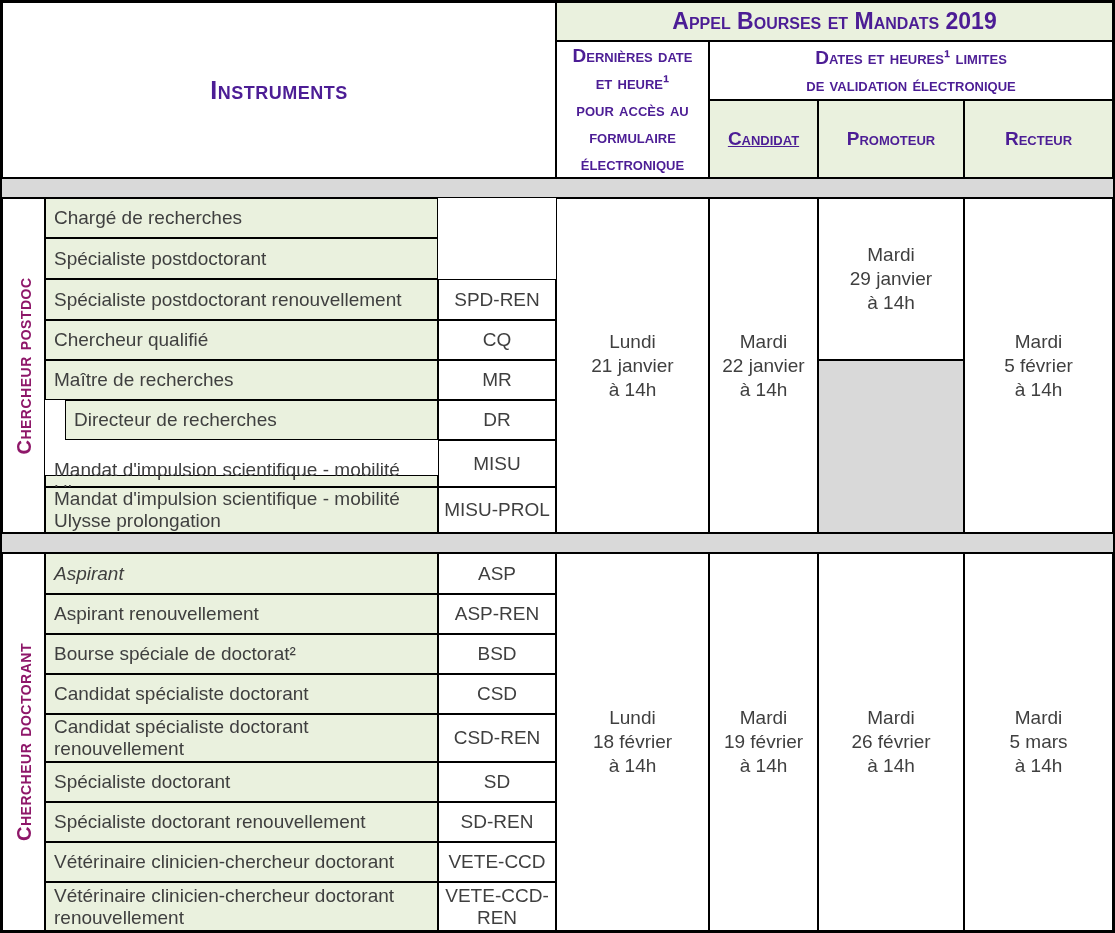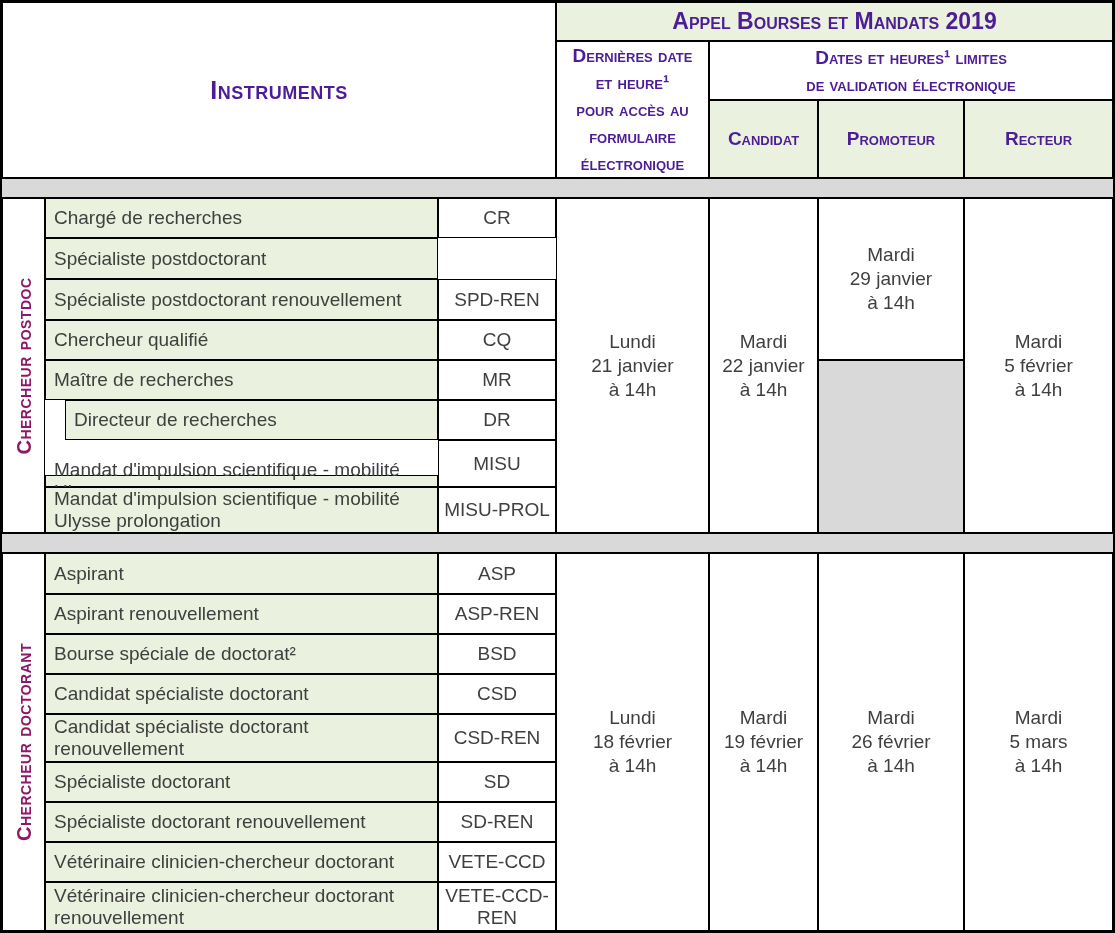--- a/index.html
+++ b/index.html
@@ -92,32 +92,31 @@
 
   <div class="cell phead subhead" style="grid-column:4/5; grid-row:2/4;">Dernières date
 et heure¹
 pour accès au
 formulaire
 électronique</div>
 
   <div class="cell phead subhead" style="grid-column:5/8; grid-row:2/3;">Dates et heures¹ limites
 de validation électronique</div>
 
-  <div class="cell green phead colhead" style="grid-column:5/6; grid-row:3/4;">Candidat</div>
+  <div class="cell green phead colhead" style="grid-column:5/6; grid-row:3/4;text-decoration:underline;">Candidat</div>
   <div class="cell green phead colhead" style="grid-column:6/7; grid-row:3/4;">Promoteur</div>
   <div class="cell green phead colhead" style="grid-column:7/8; grid-row:3/4;">Recteur</div>
 
   <div class="grayband" style="grid-column:1/8; grid-row:4/5;"></div>
 
   <div class="cell vcell" style="grid-column:1/2; grid-row:5/13;">
     <span>Chercheur postdoc</span>
   </div>
 
   <div class="cell green label-cell" style="grid-column:2/3; grid-row:5/6;">Chargé de recherches</div>
-  <div class="cell code-cell" style="grid-column:3/4; grid-row:5/6;">CR</div>
   <div class="cell green label-cell" style="grid-column:2/3; grid-row:6/7;">Spécialiste postdoctorant</div>
   <div class="cell green label-cell" style="grid-column:2/3; grid-row:7/8;">Spécialiste postdoctorant renouvellement</div>
   <div class="cell code-cell" style="grid-column:3/4; grid-row:7/8;">SPD-REN</div>
   <div class="cell green label-cell" style="grid-column:2/3; grid-row:8/9;">Chercheur qualifié</div>
   <div class="cell code-cell" style="grid-column:3/4; grid-row:8/9;">CQ</div>
   <div class="cell green label-cell" style="grid-column:2/3; grid-row:9/10;">Maître de recherches</div>
   <div class="cell code-cell" style="grid-column:3/4; grid-row:9/10;">MR</div>
   <div class="cell green label-cell" style="grid-column:2/3; grid-row:10/11;margin-left:20px;">Directeur de recherches</div>
   <div class="cell code-cell" style="grid-column:3/4; grid-row:10/11;">DR</div>
   <div class="cell green label-cell" style="grid-column:2/3; grid-row:11/12;margin-top:35px;">Mandat d'impulsion scientifique - mobilité Ulysse</div>
@@ -138,21 +137,21 @@
   <div class="cell date-cell" style="grid-column:7/8; grid-row:5/13;">Mardi
 5 février
 à 14h</div>
 
   <div class="grayband" style="grid-column:1/8; grid-row:13/14;"></div>
 
   <div class="cell vcell" style="grid-column:1/2; grid-row:14/23;">
     <span>Chercheur doctorant</span>
   </div>
 
-  <div class="cell green label-cell" style="grid-column:2/3; grid-row:14/15;">Aspirant</div>
+  <div class="cell green label-cell" style="grid-column:2/3; grid-row:14/15;font-style:italic;">Aspirant</div>
   <div class="cell code-cell" style="grid-column:3/4; grid-row:14/15;">ASP</div>
   <div class="cell green label-cell" style="grid-column:2/3; grid-row:15/16;">Aspirant renouvellement</div>
   <div class="cell code-cell" style="grid-column:3/4; grid-row:15/16;">ASP-REN</div>
   <div class="cell green label-cell" style="grid-column:2/3; grid-row:16/17;">Bourse spéciale de doctorat²</div>
   <div class="cell code-cell" style="grid-column:3/4; grid-row:16/17;">BSD</div>
   <div class="cell green label-cell" style="grid-column:2/3; grid-row:17/18;">Candidat spécialiste doctorant</div>
   <div class="cell code-cell" style="grid-column:3/4; grid-row:17/18;">CSD</div>
   <div class="cell green label-cell" style="grid-column:2/3; grid-row:18/19;">Candidat spécialiste doctorant renouvellement</div>
   <div class="cell code-cell" style="grid-column:3/4; grid-row:18/19;">CSD-REN</div>
   <div class="cell green label-cell" style="grid-column:2/3; grid-row:19/20;">Spécialiste doctorant</div>

